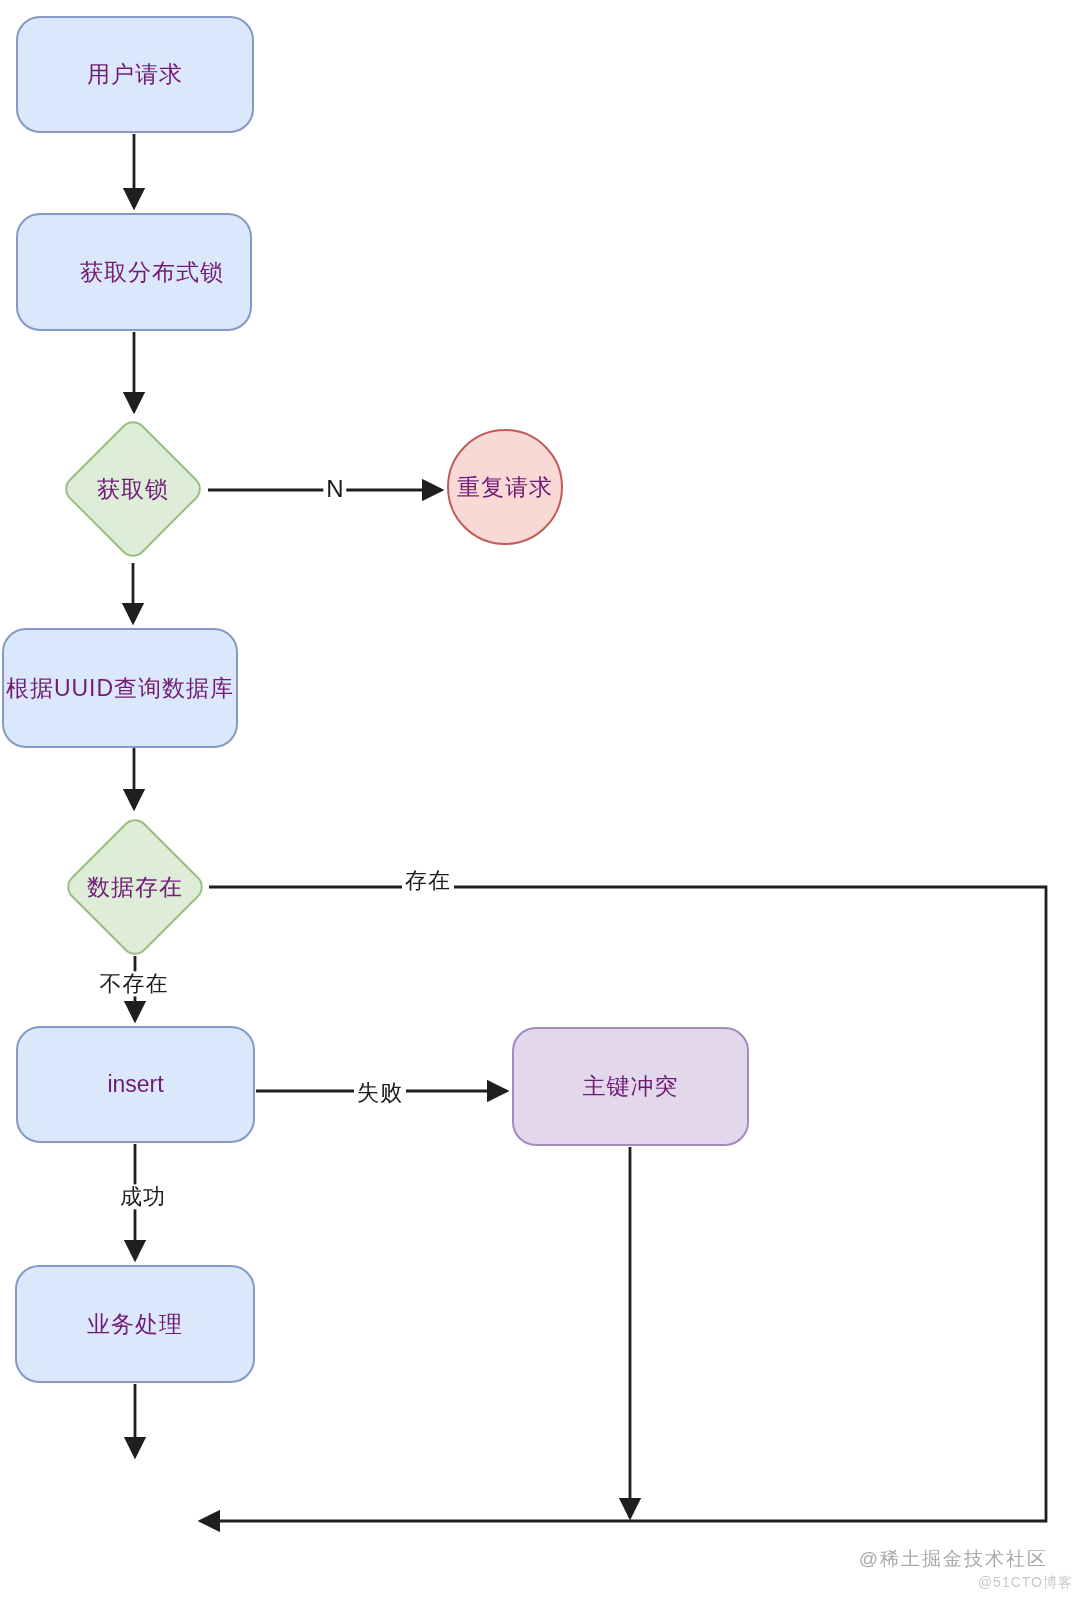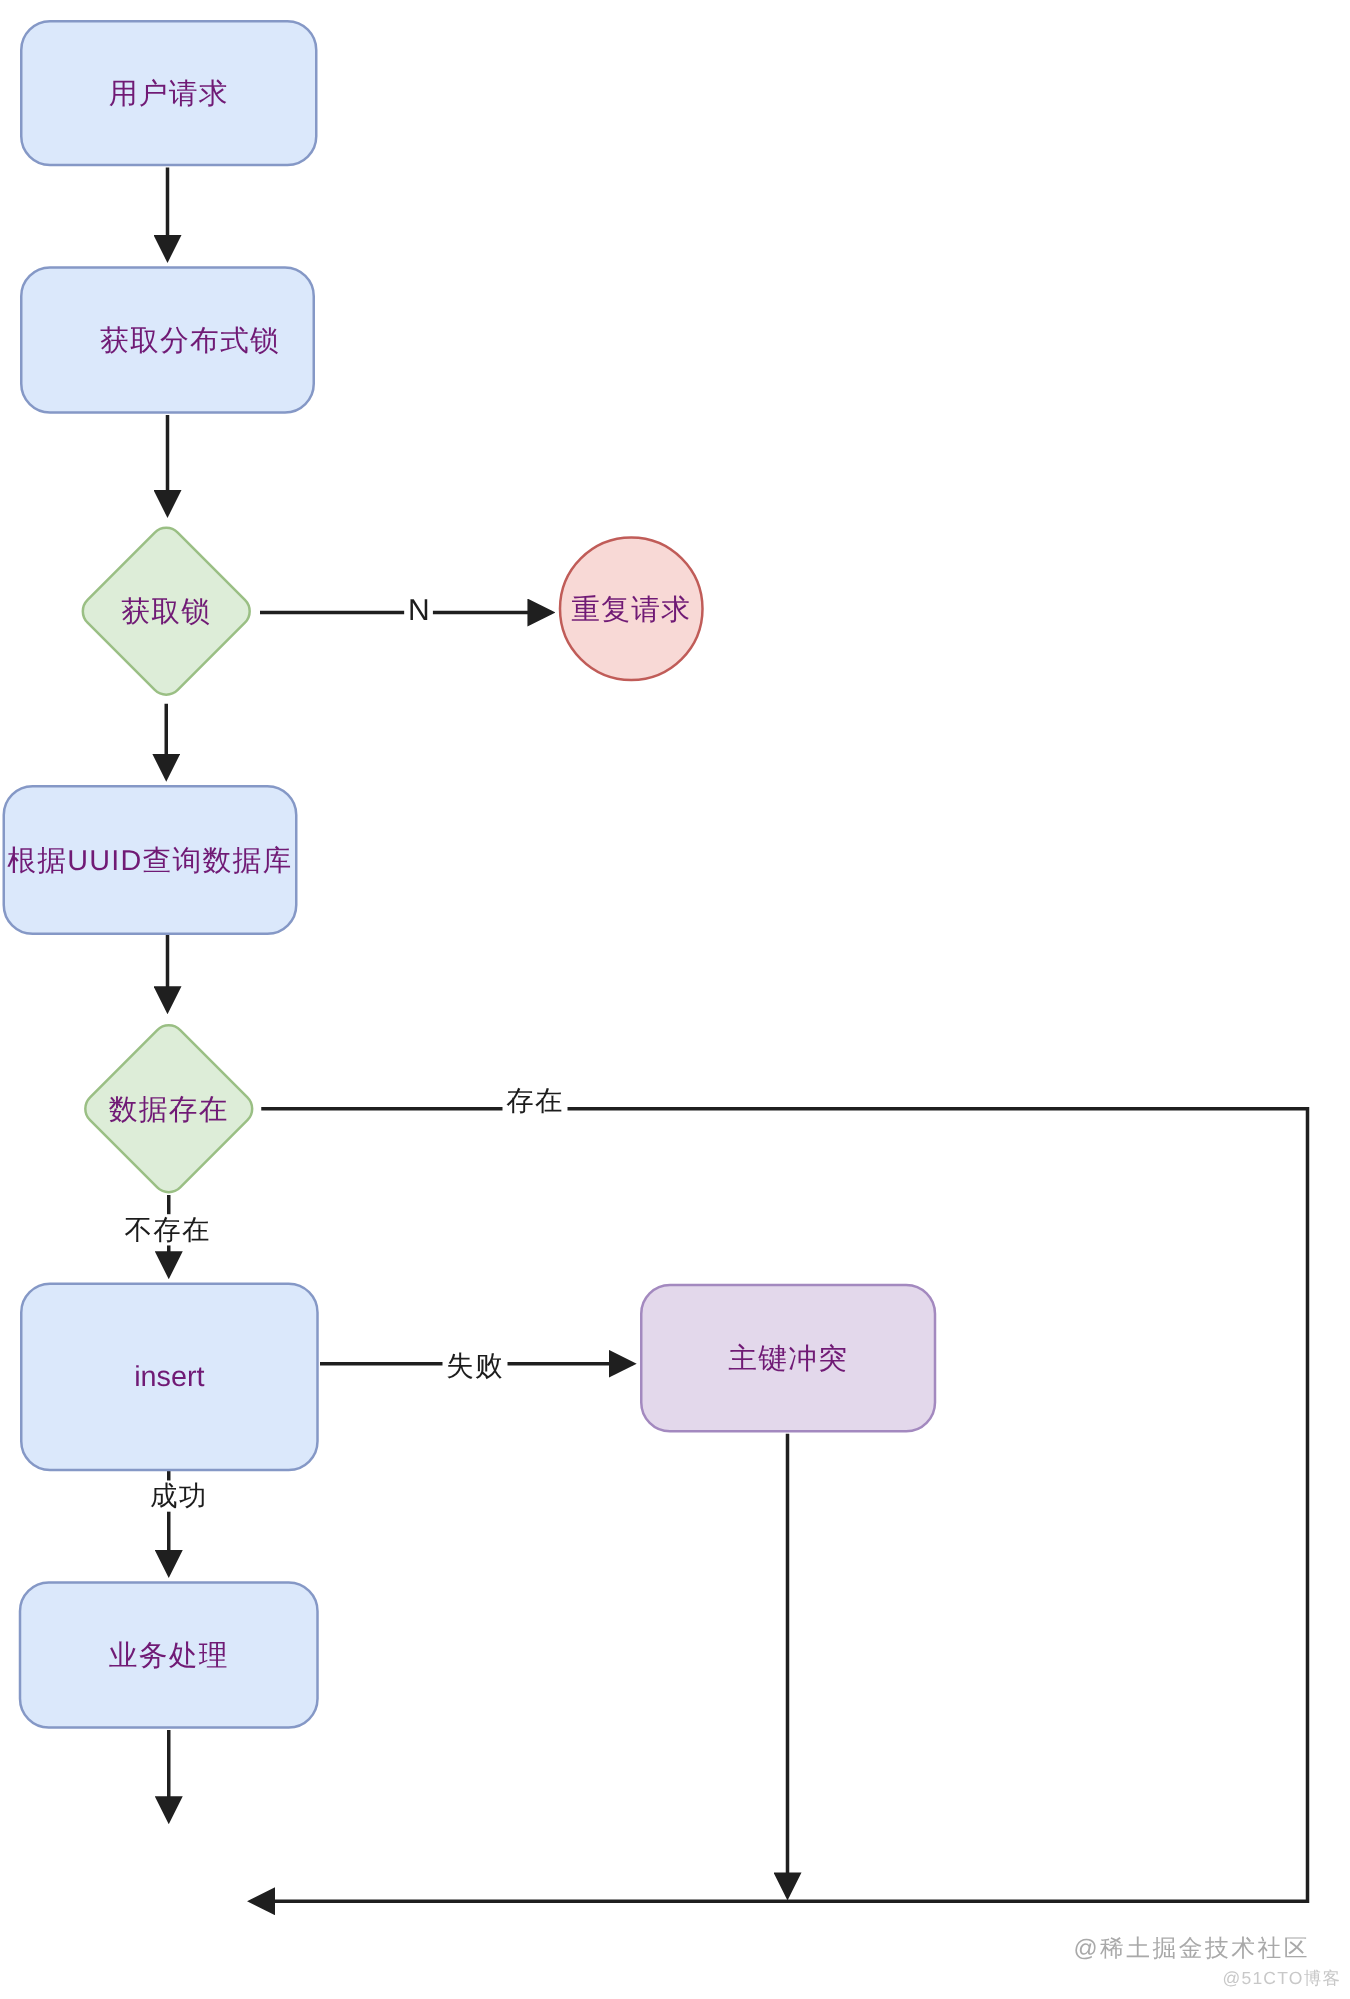--- a/index.html
+++ b/index.html
@@ -125,21 +125,21 @@
 
   <div class="node process" style="left:2px; top:628px; width:236px; height:120px;">
     <span class="label">根据UUID查询数据库</span>
   </div>
 
   <div class="node diamond" style="left:62px; top:814px; width:146px; height:146px;">
     <div class="diamond-shape"></div>
     <span class="label">数据存在</span>
   </div>
 
-  <div class="node process" style="left:16px; top:1026px; width:239px; height:151px; letter-spacing:0;">
+  <div class="node process" style="left:16px; top:1026px; width:239px; height:117px; letter-spacing:0;">
     <span class="label">insert</span>
   </div>
 
   <div class="node conflict" style="left:512px; top:1027px; width:237px; height:119px;">
     <span class="label">主键冲突</span>
   </div>
 
   <div class="node process" style="left:15px; top:1265px; width:240px; height:118px;">
     <span class="label">业务处理</span>
   </div>

